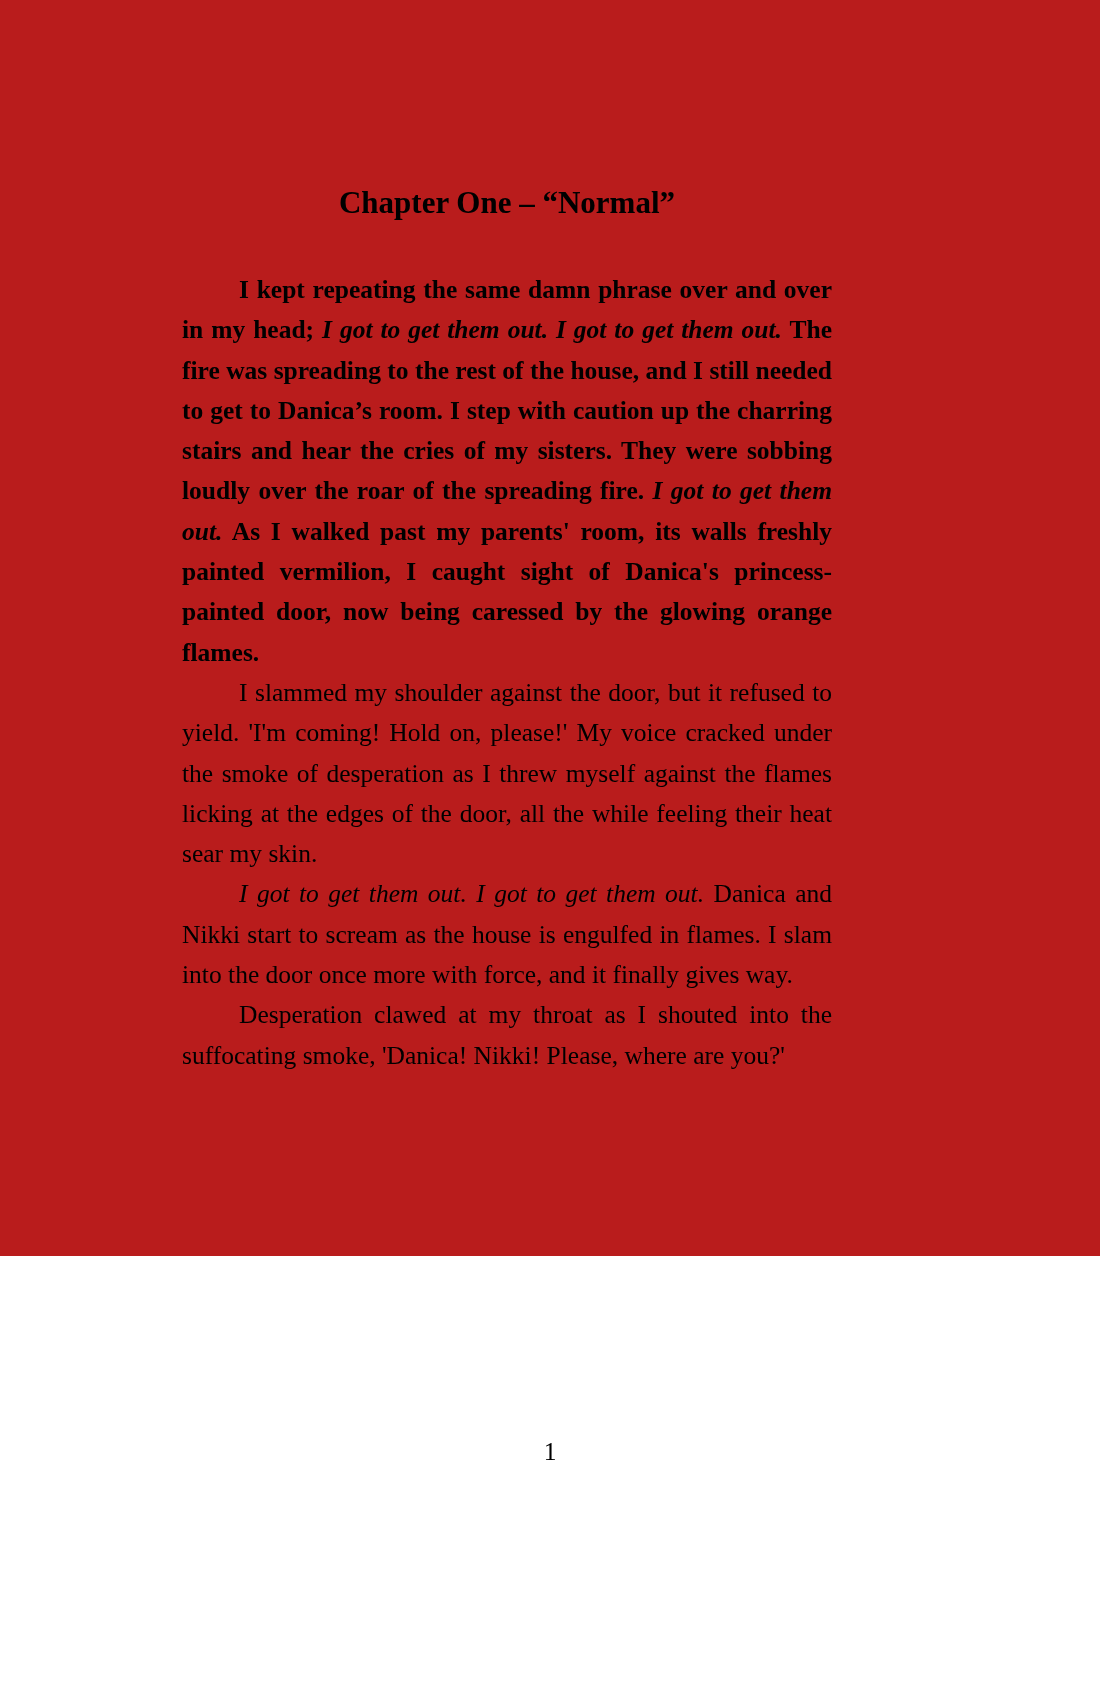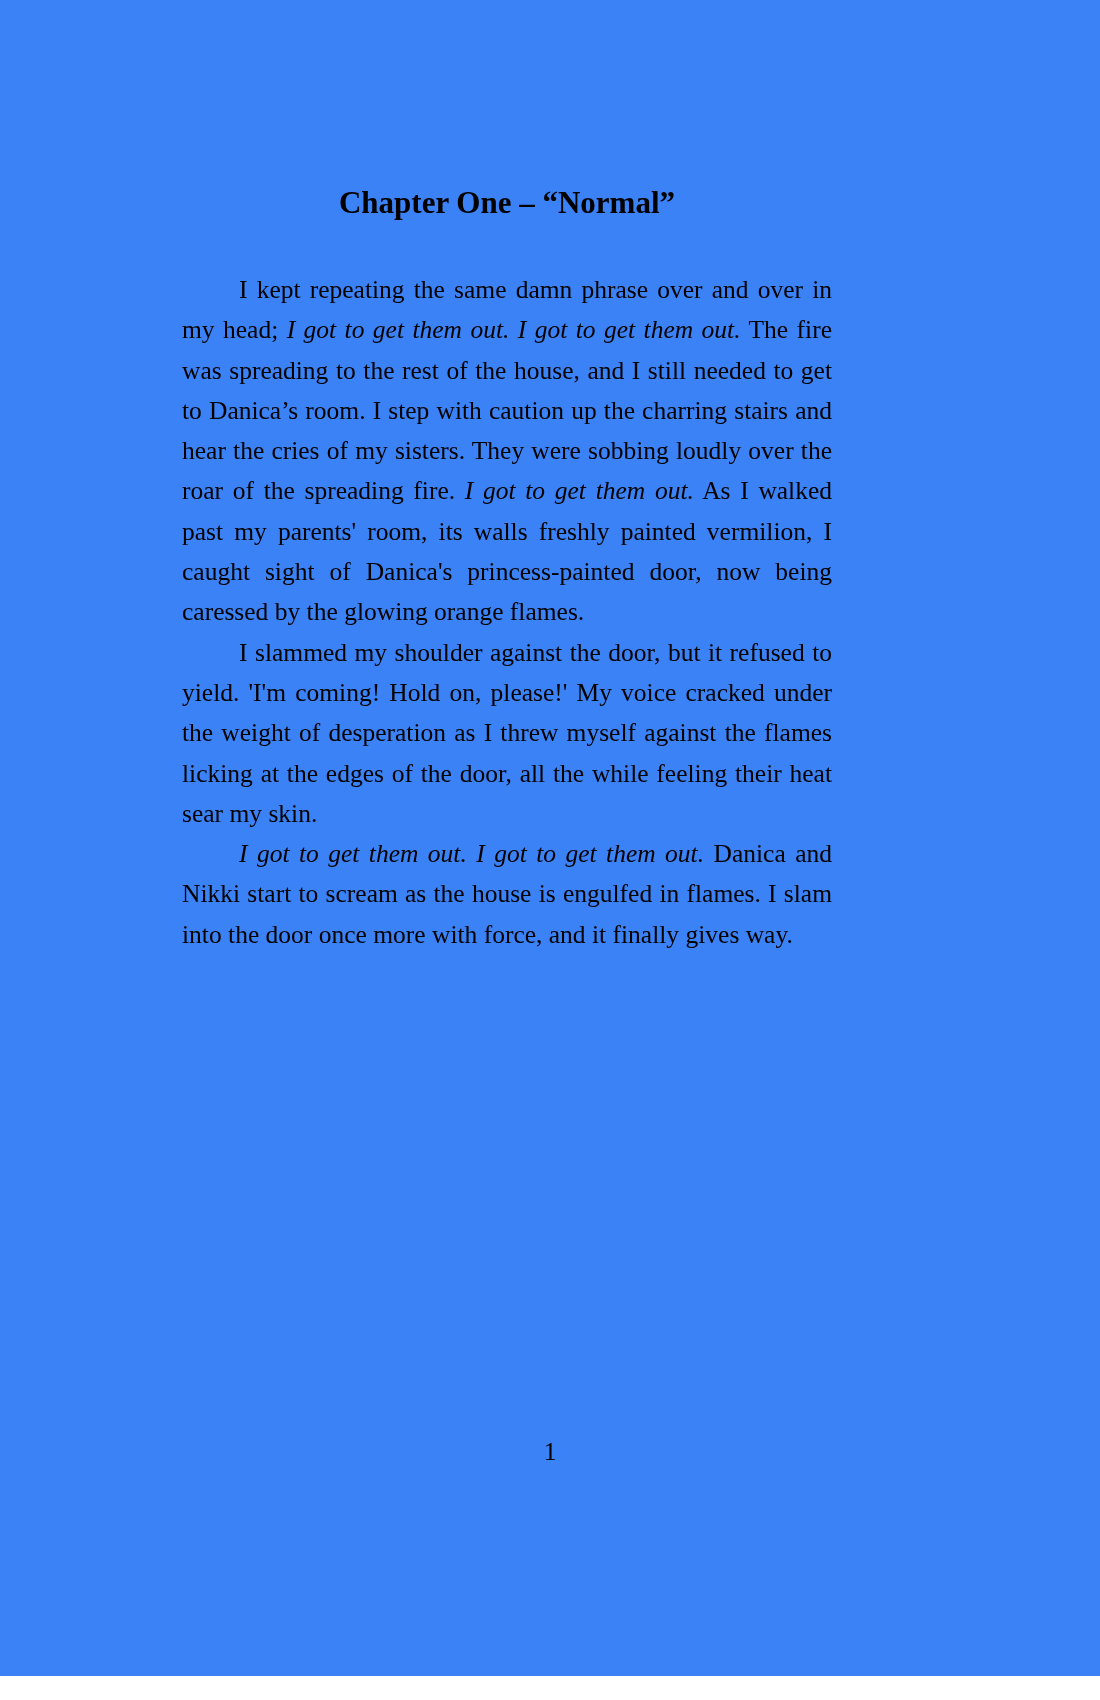--- a/index.html
+++ b/index.html
@@ -14,22 +14,22 @@
     font-family: "Liberation Serif", "DejaVu Serif", serif;
     color: #000000;
     overflow: hidden;
   }
 
   .page {
     position: absolute;
     top: 0;
     left: 0;
     width: 1100px;
-    height: 1676px;
-    background: #3b82f6;
+    height: 1256px;
+    background: #b91c1c;
   }
 
   .content {
     position: absolute;
     left: 182px;
     top: 0;
     width: 650px;
   }
 
   .chapter-title {
@@ -49,20 +49,21 @@
     font-size: 25.5px;
     line-height: 40.3px;
     text-align: justify;
     text-justify: inter-word;
     text-indent: 57px;
     hyphens: none;
   }
 
   p.body-text.first {
     margin-top: 47px;
+    font-weight: bold;
   }
 
   p.body-text + p.body-text {
     margin-top: 0px;
   }
 
   .ital {
     font-style: italic;
   }
 
@@ -79,20 +80,21 @@
 </head>
 <body>
 
 <div class="page">
   <div class="content">
 
     <h1 class="chapter-title">Chapter One – “Normal”</h1>
 
     <div id="paragraph-container">
         <p class="body-text first"><span>I kept repeating the same damn phrase over and over in my head; </span><span class="ital">I got to get them out. I got to get them out.</span><span> The fire was spreading to the rest of the house, and I still needed to get to Danica’s room. I step with caution up the charring stairs and hear the cries of my sisters. They were sobbing loudly over the roar of the spreading fire. </span><span class="ital">I got to get them out.</span><span> As I walked past my parents' room, its walls freshly painted vermilion, I caught sight of Danica's princess-painted door, now being caressed by the glowing orange flames.</span></p>
-        <p class="body-text"><span>I slammed my shoulder against the door, but it refused to yield. 'I'm coming! Hold on, please!' My voice cracked under the weight of desperation as I threw myself against the flames licking at the edges of the door, all the while feeling their heat sear my skin.</span></p>
+        <p class="body-text"><span>I slammed my shoulder against the door, but it refused to yield. 'I'm coming! Hold on, please!' My voice cracked under the smoke of desperation as I threw myself against the flames licking at the edges of the door, all the while feeling their heat sear my skin.</span></p>
         <p class="body-text"><span class="ital">I got to get them out. I got to get them out.</span><span> Danica and Nikki start to scream as the house is engulfed in flames. I slam into the door once more with force, and it finally gives way.</span></p>
+        <p class="body-text"><span>Desperation clawed at my throat as I shouted into the suffocating smoke, 'Danica! Nikki! Please, where are you?'</span></p>
       </div>
 
   </div>
 
   <div class="page-number">1</div>
 </div>
 
 </body></html>

